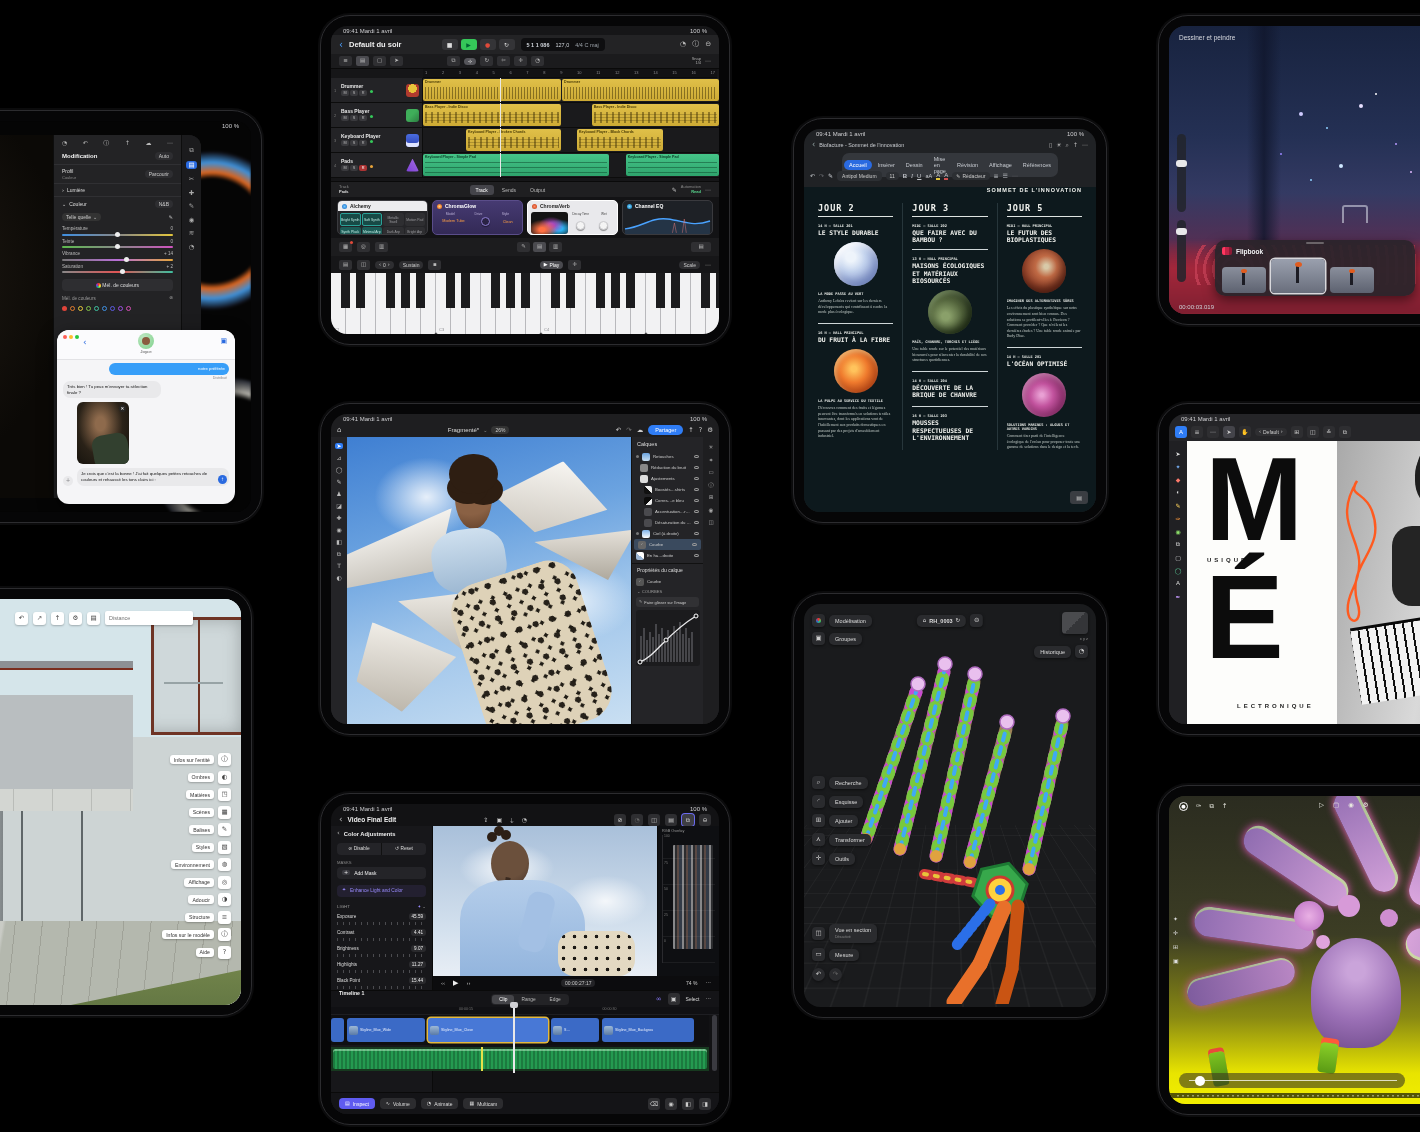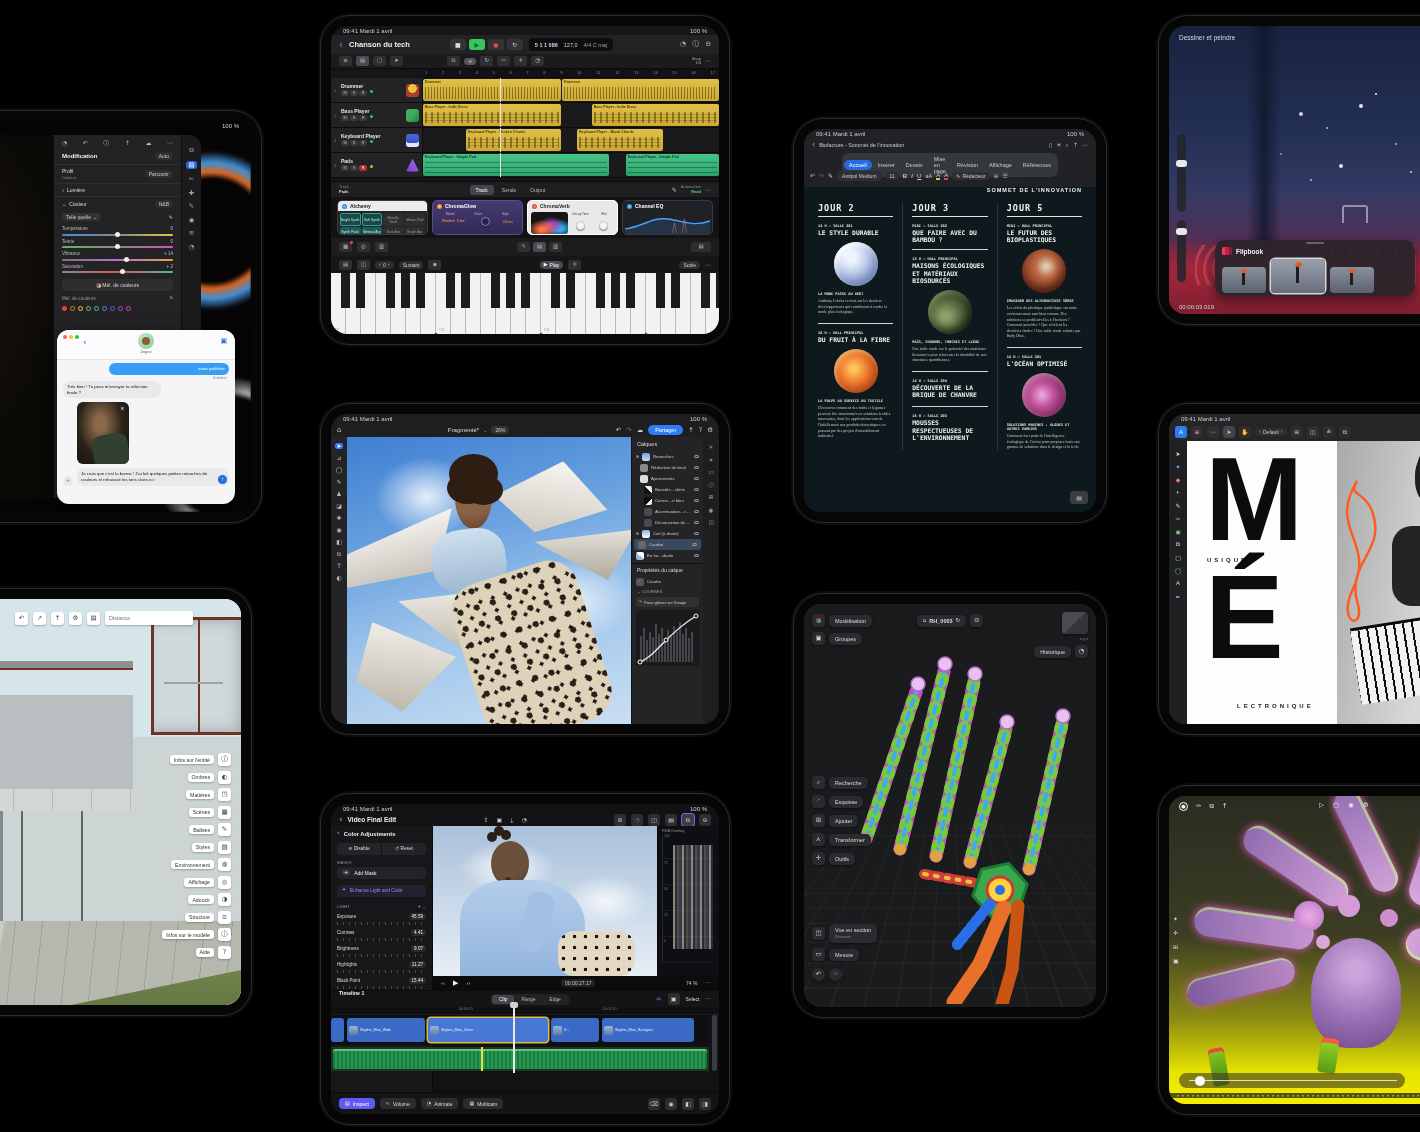--- a/index.html
+++ b/index.html
@@ -350,21 +350,21 @@
   </div>
 
   <div class="dev" style="left:320px;top:15px;width:410px;height:330px">
     <div class="scr" style="background:#161618">
       <div class="sb">
           <span><span>09:41</span> <span>Mardi 1 avril</span></span>
           <span>100 %</span>
         </div>
       <div class="lg-hd">
         <span class="ic" style="color:#4a9eff;font-size:10px">‹</span>
-        <span class="lg-title">Chanson du tech</span>
+        <span class="lg-title">Default du soir</span>
         <div class="lg-tr">
           <span class="lg-btn ic">■</span>
           <span class="lg-btn ic" style="background:#35c759;color:#063">▶</span>
           <span class="lg-btn ic" style="color:#e04a3a">●</span>
           <span class="lg-btn ic">↻</span>
         </div>
         <div class="lg-lcd">
           <b>5 1 1 086</b>
           <span>127,0</span>
           <span style="color:#9aa1a8"><span>4/4</span> <span>C maj</span></span>

